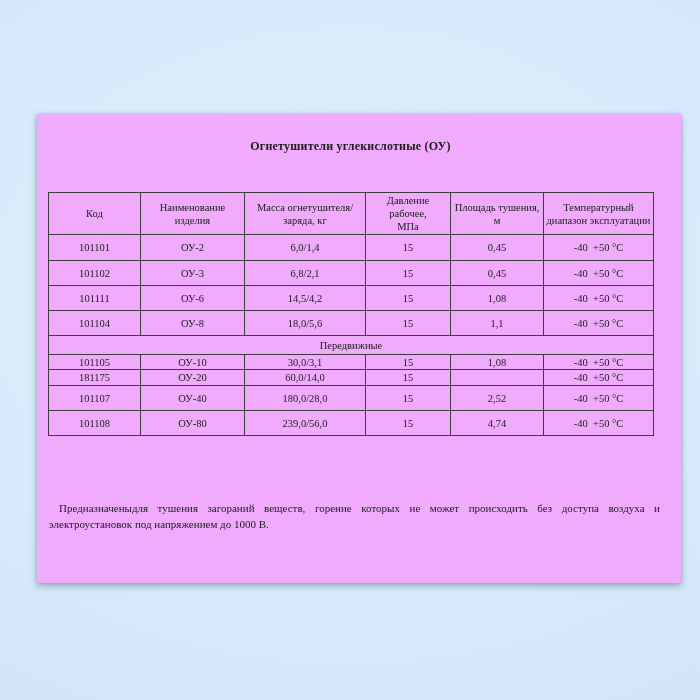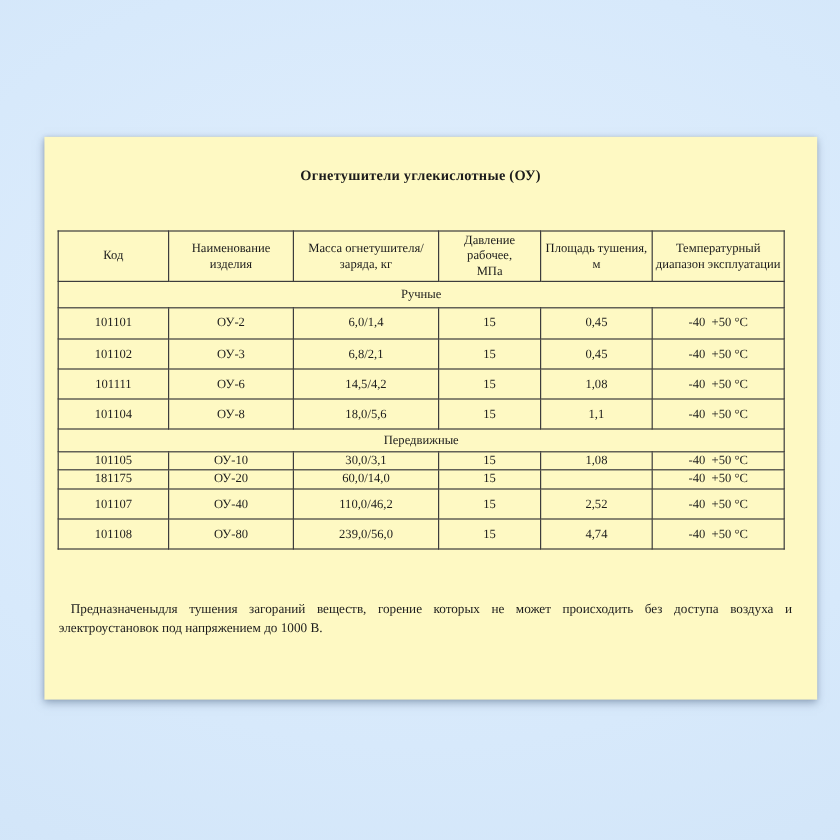--- a/index.html
+++ b/index.html
@@ -12,21 +12,21 @@
   body {
     background: radial-gradient(115% 85% at 50% 42%, #e2effd 0%, #d7e9fb 55%, #cfe3f7 100%);
     font-family: "Liberation Serif", "DejaVu Serif", serif;
   }
   .paper {
     position: absolute;
     left: 37px;
     top: 114px;
     width: 644px;
     height: 469px;
-    background: #fef9c3;
+    background: #f0abfc;
     box-shadow: 0 3px 7px rgba(96, 116, 146, 0.55), 0 0 3px rgba(110, 130, 160, 0.38);
   }
   .doc-title {
     position: absolute;
     top: 25px;
     left: 11px;
     width: 605px;
     text-align: center;
     font-size: 12px;
     font-weight: bold;
@@ -95,23 +95,20 @@
 изделия</th>
       <th>Масса огнетушителя/
 заряда, кг</th>
       <th>Давление рабочее,
 МПа</th>
       <th>Площадь тушения, м</th>
       <th>Температурный
 диапазон эксплуатации</th>
     </tr>
 
-    <tr class="r-section-1">
-      <td colspan="6">Ручные</td>
-    </tr>
 
     <tr class="r-data r-first">
       <td>101101</td>
       <td>ОУ-2</td>
       <td>6,0/1,4</td>
       <td>15</td>
       <td>0,45</td>
       <td class="c-temp">-40&nbsp; +50 °С</td>
     </tr>
     <tr class="r-data">
@@ -155,21 +152,21 @@
       <td>181175</td>
       <td>ОУ-20</td>
       <td>60,0/14,0</td>
       <td>15</td>
       <td></td>
       <td class="c-temp">-40&nbsp; +50 °С</td>
     </tr>
     <tr class="r-data">
       <td>101107</td>
       <td>ОУ-40</td>
-      <td>110,0/46,2</td>
+      <td>180,0/28,0</td>
       <td>15</td>
       <td>2,52</td>
       <td class="c-temp">-40&nbsp; +50 °С</td>
     </tr>
     <tr class="r-data">
       <td>101108</td>
       <td>ОУ-80</td>
       <td>239,0/56,0</td>
       <td>15</td>
       <td>4,74</td>

